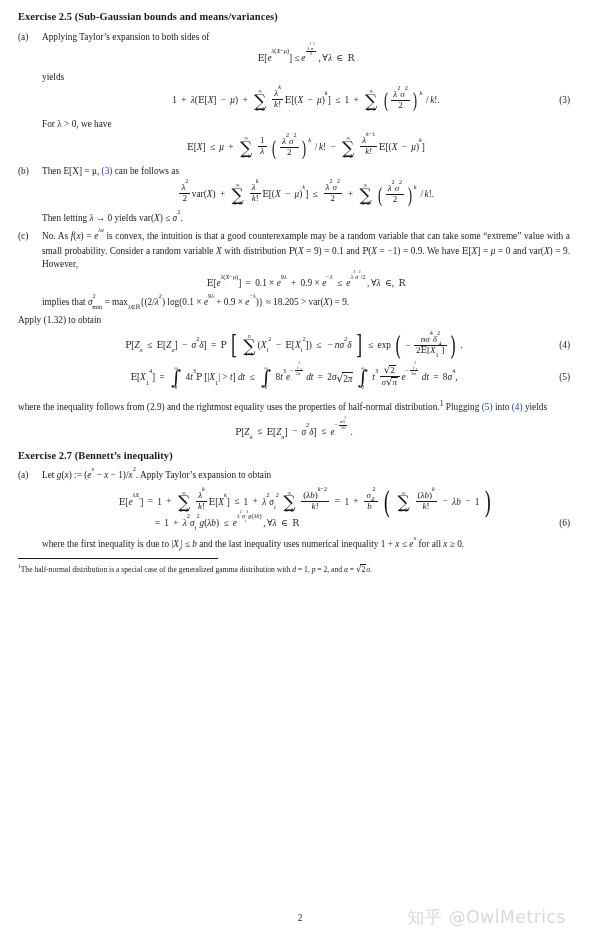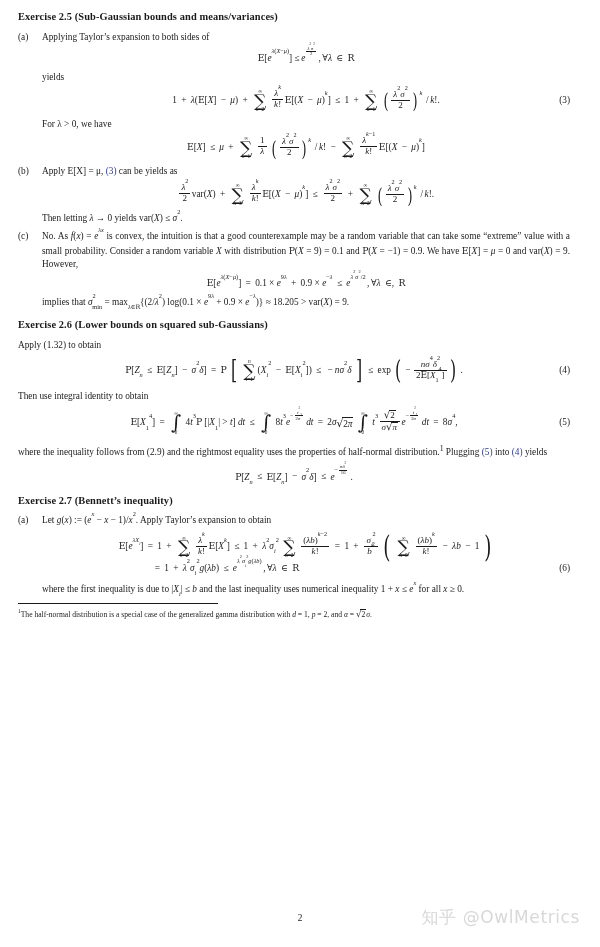--- a/index.html
+++ b/index.html
@@ -193,21 +193,21 @@
     position: absolute;
     left: 0;
     right: 0;
     bottom: 22px;
     text-align: center;
     font-size: 9.3px;
   }
 
   .watermark {
     position: absolute;
-    right: 20px;
+    right: 34px;
     bottom: 18px;
     font-size: 17px;
     color: #d8d8d8;
     font-family: "DejaVu Sans", sans-serif;
     letter-spacing: .6px;
     white-space: nowrap;
     user-select: none;
   }
   .watermark .zh { margin-right: 6px; }
 </style>
@@ -262,23 +262,23 @@
         </div>
 
       </div>
     </li>
 
     <li class="item">
       <span class="item-label">(b)</span>
       <div class="item-body">
 
         <div class="para">
-          <span>Apply E[X] = μ,</span>
+          <span>Then E[X] = μ,</span>
           <span class="ref">(3)</span>
-          <span>can be yields as</span>
+          <span>can be follows as</span>
         </div>
 
         <div class="eq-row">
           <span class="eq-body">
             <span class="frac"><span class="num"><span class="mi">λ</span><sup class="sx">2</sup></span><span class="den">2</span></span><span class="mr">var</span>(<span class="mi">X</span>) <span class="op">+</span>
             <span class="bigop"><span class="lim-top">∞</span><span class="glyph">∑</span><span class="lim-bot"><span class="mi">k</span>=3</span></span>
             <span class="frac"><span class="num"><span class="mi">λ</span><sup class="sx"><span class="mi">k</span></sup></span><span class="den"><span class="mi">k</span>!</span></span><span class="bb">E</span>[(<span class="mi">X</span> <span class="op">−</span> <span class="mi">μ</span>)<sup class="sx"><span class="mi">k</span></sup>]
             <span class="op">≤</span>
             <span class="frac"><span class="num"><span class="mi">λ</span><sup class="sx">2</sup><span class="mi">σ</span><sup class="sx">2</sup></span><span class="den">2</span></span> <span class="op">+</span>
             <span class="bigop"><span class="lim-top">∞</span><span class="glyph">∑</span><span class="lim-bot"><span class="mi">k</span>=2</span></span>
@@ -308,37 +308,35 @@
           </span>
         </div>
 
         <div class="para">
           implies that <span class="mi">σ</span><sup class="sx">2</sup><sub class="sx" style="margin-left:-.55em"><span class="mr">min</span></sub> = max<sub class="sx"><span class="mi">λ</span>∈<span class="bb">R</span></sub>{(2/<span class="mi">λ</span><sup class="sx">2</sup>) log(0.1 × <span class="mi">e</span><sup class="sx">9<span class="mi">λ</span></sup> + 0.9 × <span class="mi">e</span><sup class="sx">−<span class="mi">λ</span></sup>)} ≈ 18.205 &gt; <span class="mr">var</span>(<span class="mi">X</span>) = 9.
         </div>
       </div>
     </li>
   </ul>
 
-  <div class="ex-title" style="margin-top:9px">Exercise 2.6 (Lower bounds on squared sub-Gaussians)</div>
 
   <div class="para">Apply (1.32) to obtain</div>
 
   <div class="eq-row" style="margin:7px 0 8px 0">
     <span class="eq-body">
       <span class="bb">P</span>[<span class="mi">Z</span><sub class="sx"><span class="mi">n</span></sub> <span class="op">≤</span> <span class="bb">E</span>[<span class="mi">Z</span><sub class="sx"><span class="mi">n</span></sub>] <span class="op">−</span> <span class="mi">σ</span><sup class="sx">2</sup><span class="mi">δ</span>] <span class="op">=</span> <span class="bb">P</span>
       <span class="paren-group"><span class="delim d-bigger">[</span>
         <span class="bigop"><span class="lim-top"><span class="mi">n</span></span><span class="glyph">∑</span><span class="lim-bot"><span class="mi">i</span>=1</span></span>(<span class="mi">X</span><sub class="sx"><span class="mi">i</span></sub><sup class="sx">2</sup> <span class="op">−</span> <span class="bb">E</span>[<span class="mi">X</span><sub class="sx"><span class="mi">i</span></sub><sup class="sx">2</sup>]) <span class="op">≤</span> <span class="op">−</span><span class="mi">nσ</span><sup class="sx">2</sup><span class="mi">δ</span>
       <span class="delim d-bigger">]</span></span>
       <span class="op">≤</span> <span class="mr">exp</span>
       <span class="paren-group"><span class="delim d-bigger">(</span><span class="op">−</span><span class="frac"><span class="num"><span class="mi">nσ</span><sup class="sx">4</sup><span class="mi">δ</span><sup class="sx">2</sup></span><span class="den">2<span class="bb">E</span>[<span class="mi">X</span><sub class="sx">1</sub><sup class="sx">4</sup>]</span></span><span class="delim d-bigger">)</span></span> .
     </span>
     <span class="eq-tag">(4)</span>
   </div>
 
-  <div class="para">Then use integral identity to obtain</div>
 
   <div class="eq-row" style="margin:7px 0 8px 0">
     <span class="eq-body">
       <span class="bb">E</span>[<span class="mi">X</span><sub class="sx">1</sub><sup class="sx">4</sup>] <span class="op">=</span>
       <span class="bigop intop"><span class="lim-top">∞</span><span class="glyph">∫</span><span class="lim-bot">0</span></span>
       4<span class="mi">t</span><sup class="sx">3</sup><span class="bb">P</span> [|<span class="mi">X</span><sub class="sx">1</sub>| &gt; <span class="mi">t</span>] <span class="mi">dt</span> <span class="op">≤</span>
       <span class="bigop intop"><span class="lim-top">∞</span><span class="glyph">∫</span><span class="lim-bot">0</span></span>
       8<span class="mi">t</span><sup class="sx">3</sup><span class="mi">e</span><sup class="sx">−<span class="frac-s"><span class="num"><span class="mi">t</span><sup class="sx">2</sup></span><span class="den">2<span class="mi">σ</span><sup class="sx">2</sup></span></span></sup> <span class="mi">dt</span> <span class="op">=</span>
       2<span class="mi">σ</span><span class="sqrt"><span class="rad">√</span><span class="rand">2<span class="mi">π</span></span></span>
       <span class="bigop intop"><span class="lim-top">∞</span><span class="glyph">∫</span><span class="lim-bot">0</span></span>

